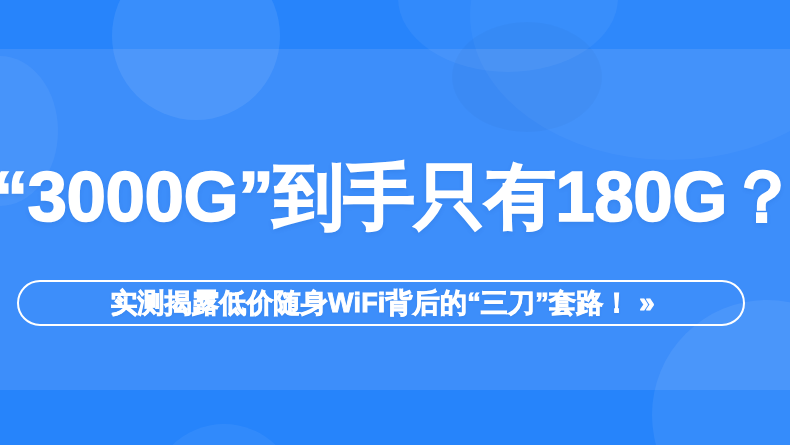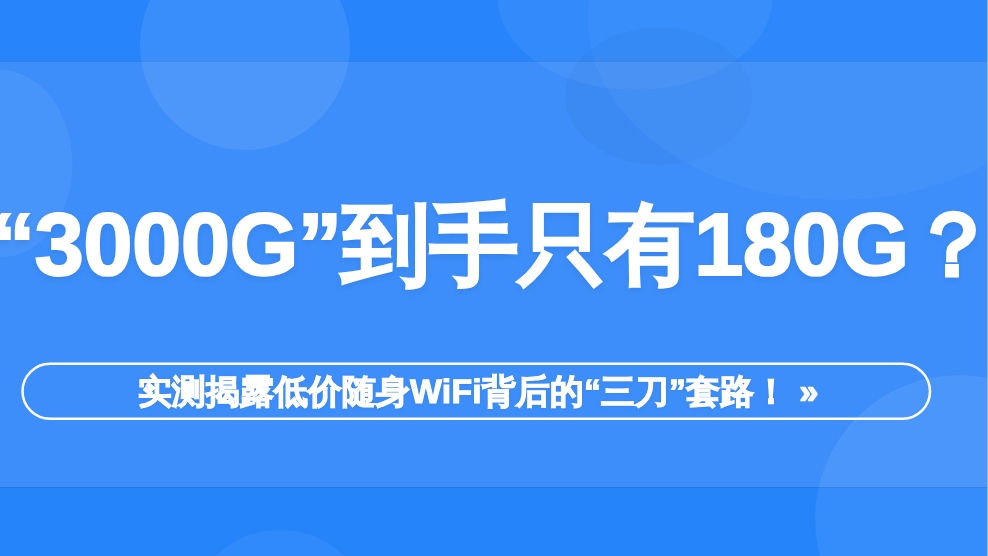--- a/index.html
+++ b/index.html
@@ -123,21 +123,21 @@
     letter-spacing: -0.5px;
     white-space: nowrap;
     text-shadow: 0 2px 5px rgba(20,70,150,0.16);
     -webkit-text-stroke: 1.6px #ffffff;
   }
 
   
   .pill {
     position: absolute;
     left: 17px;
-    top: 290px;
+    top: 280px;
     width: 728px;
     height: 46px;
     box-sizing: border-box;
     border: 2.4px solid #ffffff;
     border-radius: 24px;
     display: flex;
     align-items: center;
     justify-content: center;
   }
   .pill-text {

